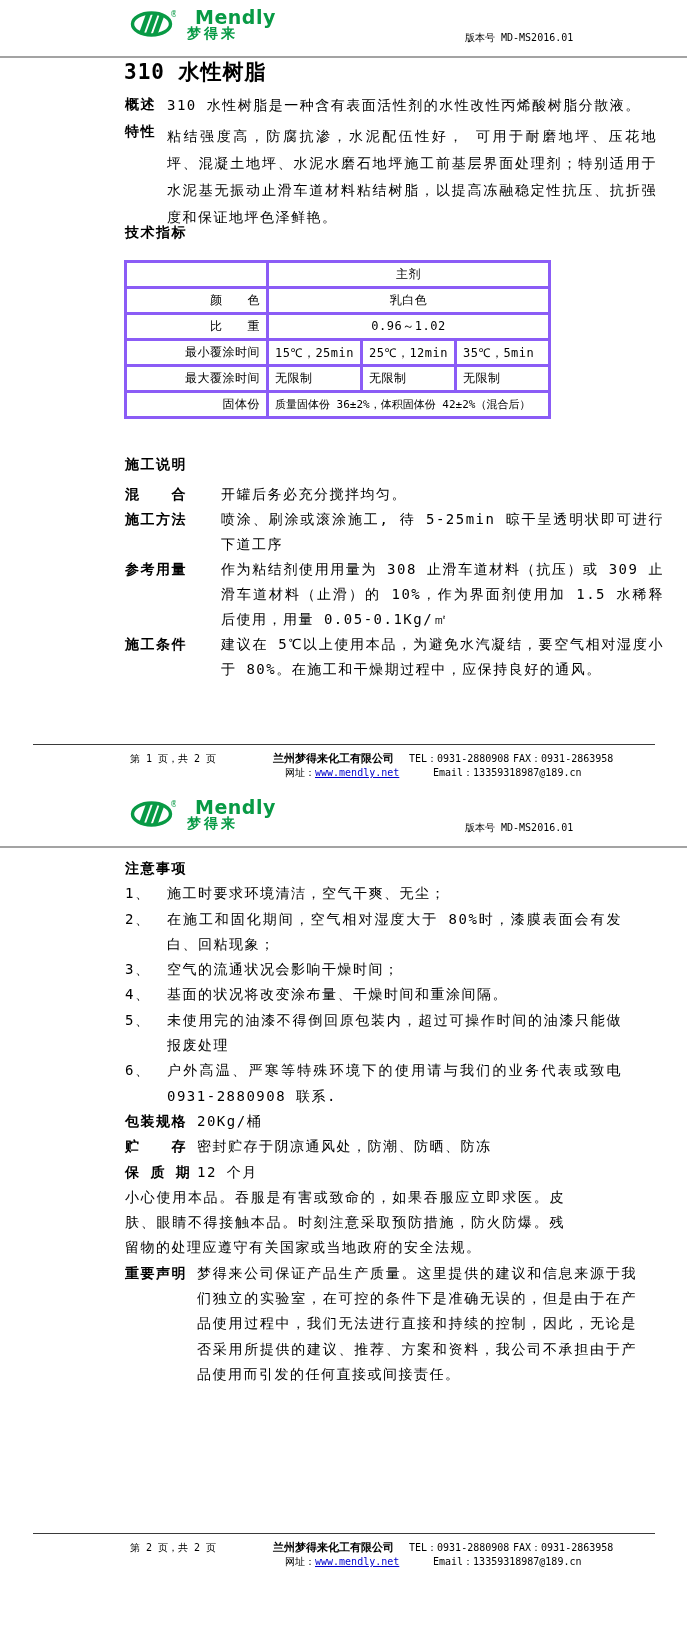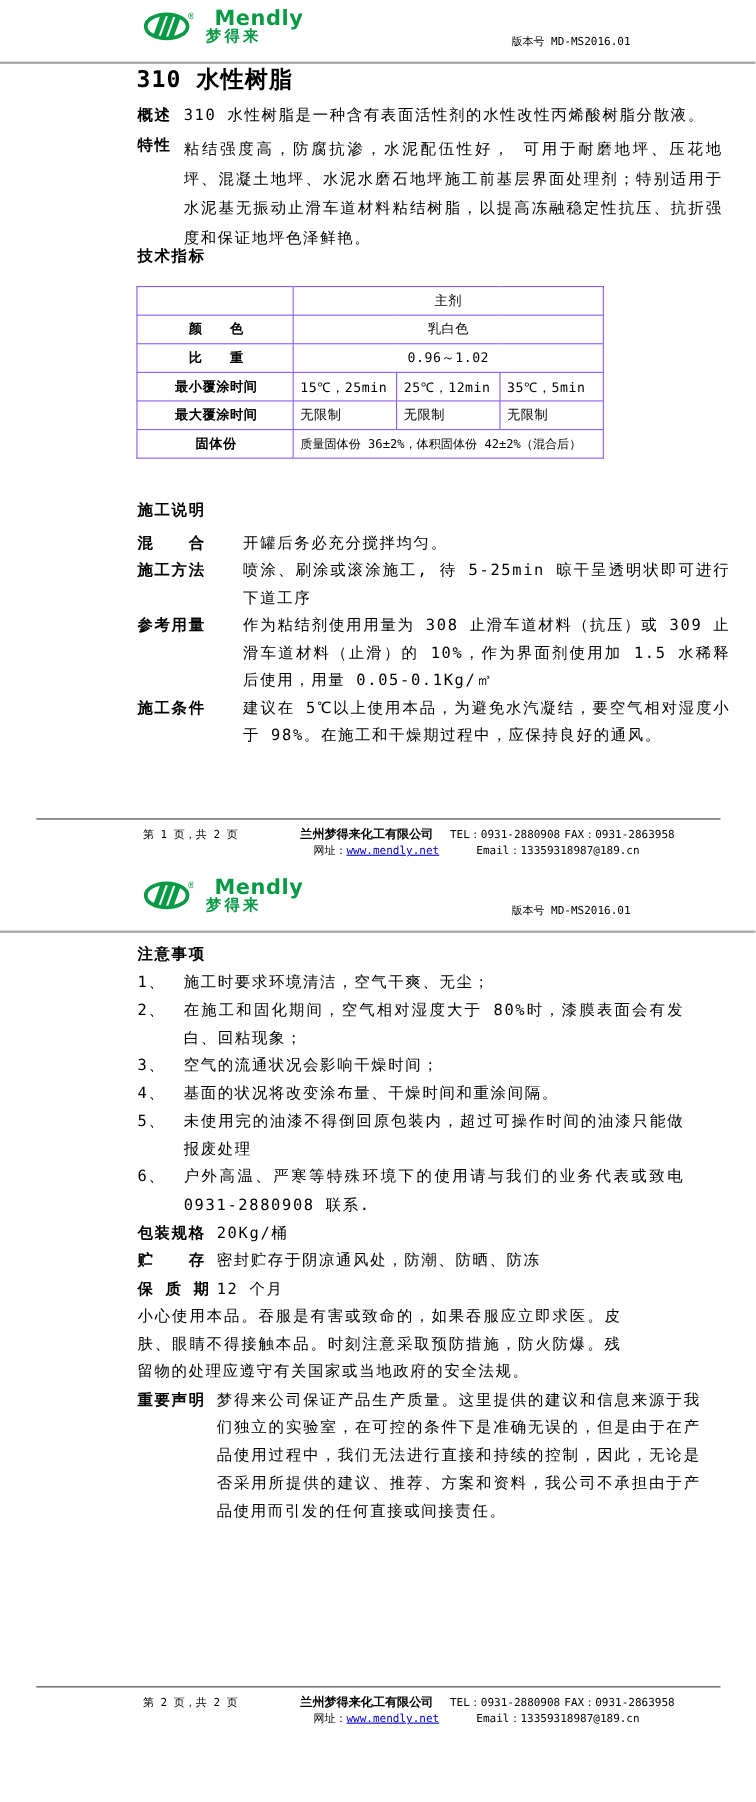--- a/index.html
+++ b/index.html
@@ -28,22 +28,22 @@
   .sec { position:absolute; display:flex; }
   .sec-label { flex:0 0 42px; font-weight:bold; }
   .sec-text { width:490px; text-align:justify; line-height:27px; }
   #overview { left:125px; top:96px; }
   #features { left:125px; top:123px; }
   #overview .sec-text { line-height:18px; text-align:left; }
 
   .tech-label { position:absolute; left:125px; top:224px; font-weight:bold; }
 
   table.spec { position:absolute; left:124px; top:260px; border-collapse:collapse; width:424px; table-layout:fixed; }
-  .spec th,.spec td { border:1px solid #8b5cf6; height:26px; padding:0 6px; font-weight:normal; font-size:12px; letter-spacing:0.5px; vertical-align:middle; }
-  .spec th { text-align:center; font-weight:bold; padding-left:8px; }
+  .spec th,.spec td { border:3px solid #8b5cf6; height:26px; padding:0 6px; font-weight:normal; font-size:12px; letter-spacing:0.5px; vertical-align:middle; }
+  .spec th { text-align:right; font-weight:normal; padding-left:8px; }
   .spec td.center { text-align:center; }
   .spec td.solids { font-size:11px; letter-spacing:0; white-space:nowrap; padding-right:0; }
 
   .construction { position:absolute; left:125px; top:452px; width:540px; line-height:25px; }
   .con-head { font-weight:bold; margin-bottom:5px; }
   .con-row { display:flex;gap:19px; }
   .con-label { flex:0 0 77px; font-weight:bold; }
   .con-text { width:443px; text-align:justify; }
 
   
@@ -158,21 +158,21 @@
     <div class="con-row">
       <div class="con-label">施工方法</div>
       <div class="con-text">喷涂、刷涂或滚涂施工, 待 5-25min 晾干呈透明状即可进行下道工序</div>
     </div>
     <div class="con-row">
       <div class="con-label">参考用量</div>
       <div class="con-text">作为粘结剂使用用量为 308 止滑车道材料（抗压）或 309 止滑车道材料（止滑）的 10%，作为界面剂使用加 1.5 水稀释后使用，用量 0.05-0.1Kg/㎡</div>
     </div>
     <div class="con-row">
       <div class="con-label">施工条件</div>
-      <div class="con-text">建议在 5℃以上使用本品，为避免水汽凝结，要空气相对湿度小于 98%。在施工和干燥期过程中，应保持良好的通风。</div>
+      <div class="con-text">建议在 5℃以上使用本品，为避免水汽凝结，要空气相对湿度小于 80%。在施工和干燥期过程中，应保持良好的通风。</div>
     </div>
   </div>
 
   <div class="footer" id="footer1">
     <div class="frule"></div>
     <span class="f-page">第 1 页，共 2 页</span>
     <span class="f-company">兰州梦得来化工有限公司</span>
     <span class="f-tel">TEL：0931-2880908</span>
     <span class="f-fax">FAX：0931-2863958</span>
     <span class="f-web"><span>网址：</span><span class="link">www.mendly.net</span></span>

